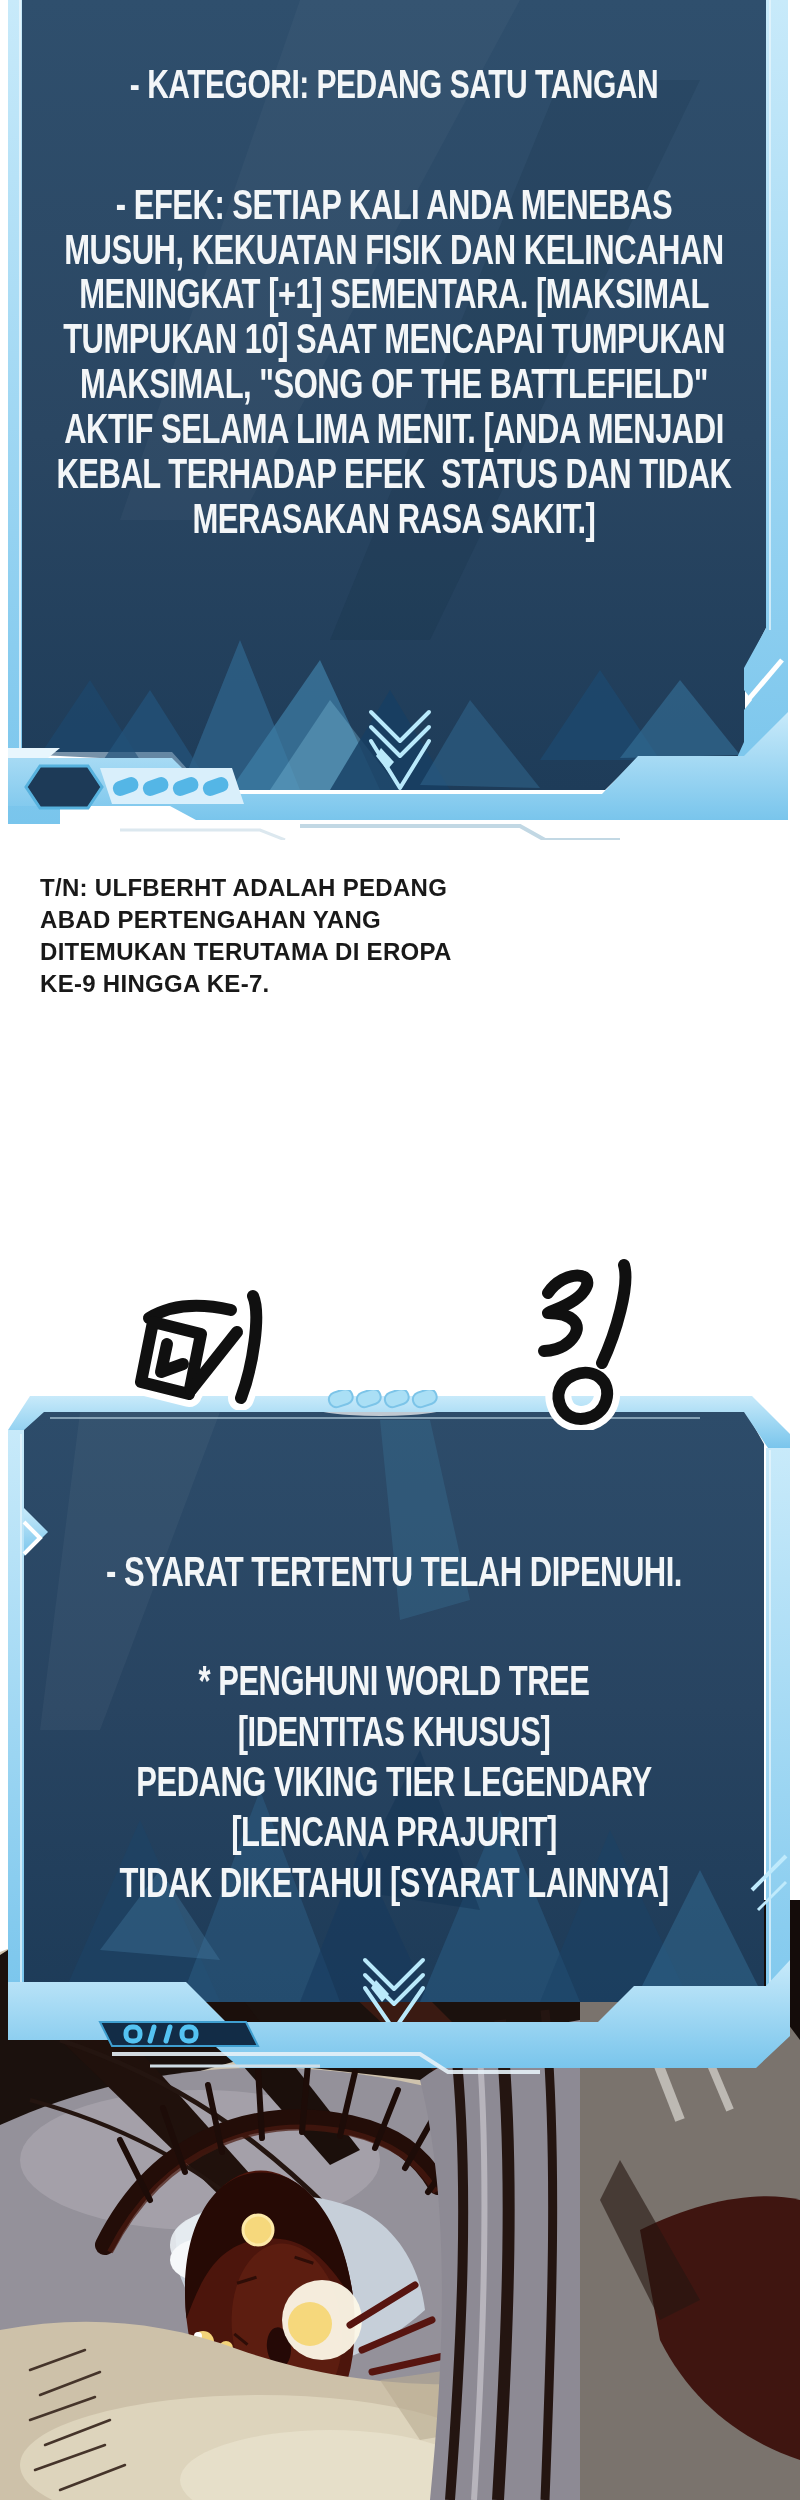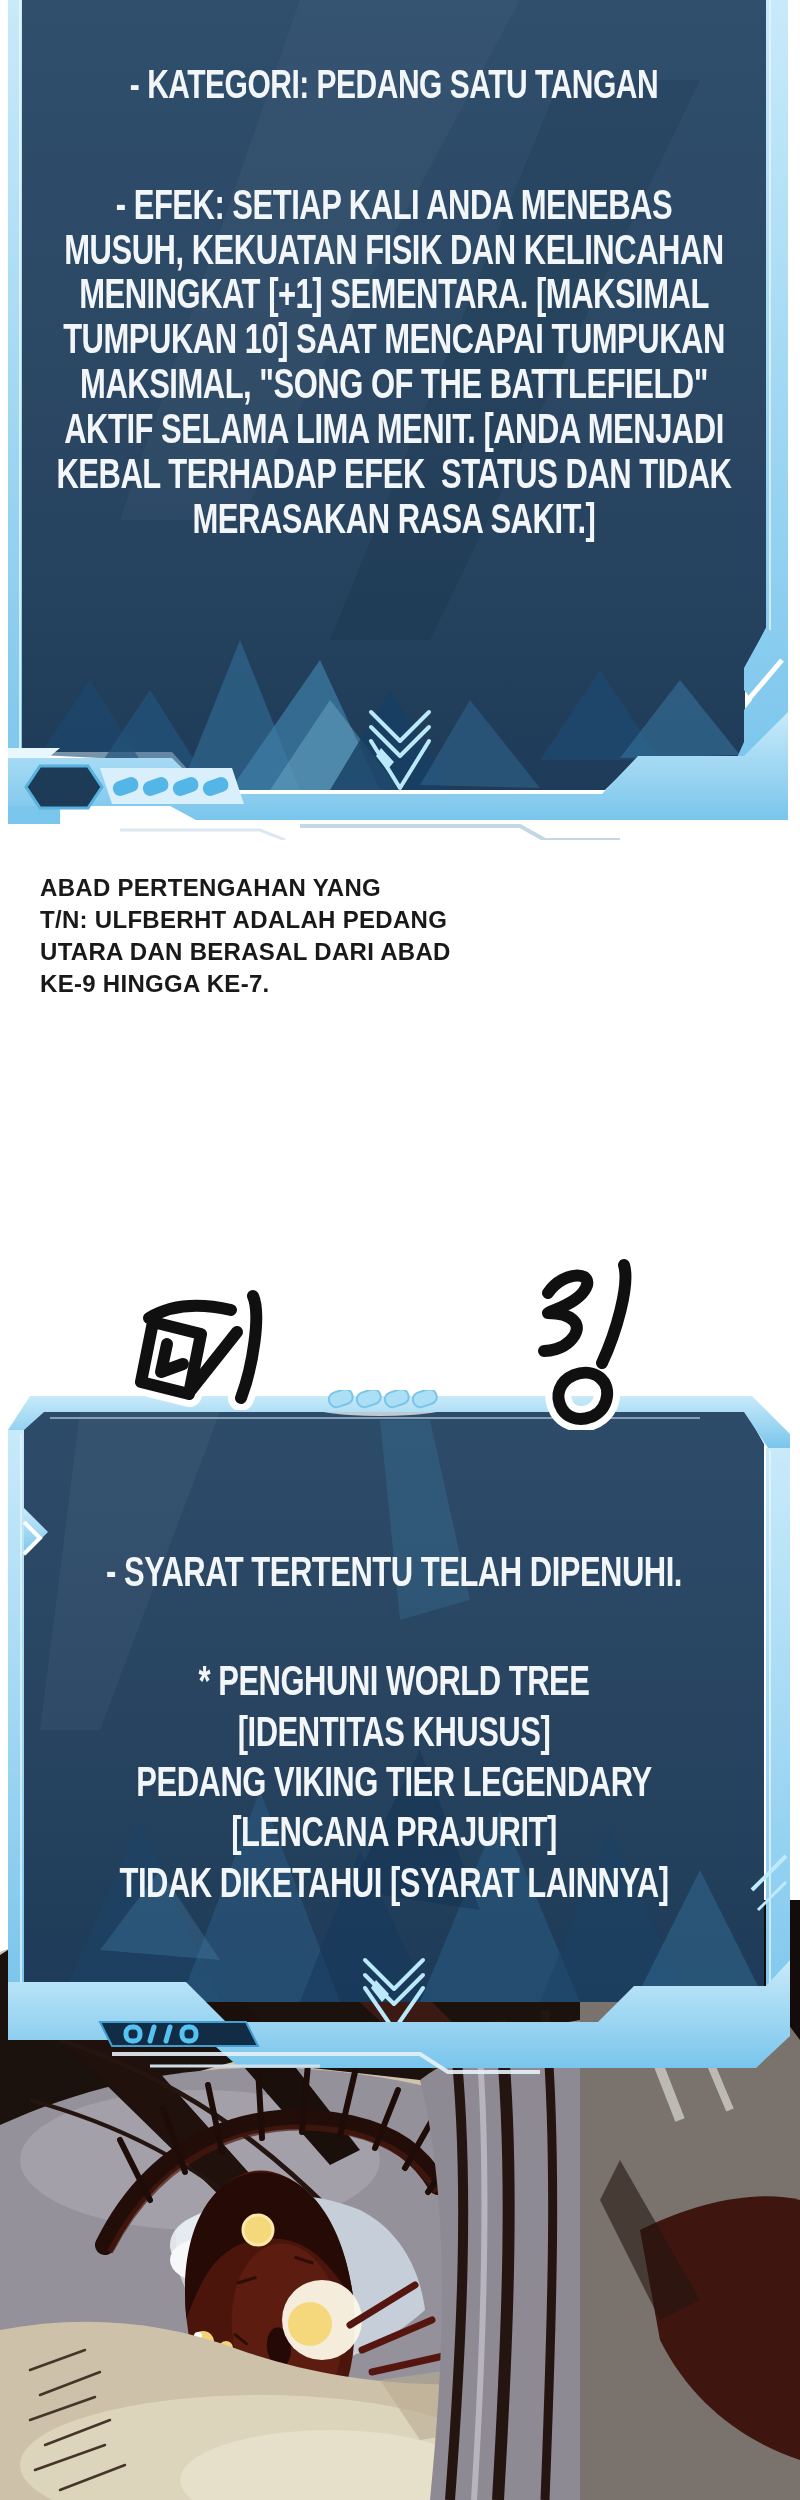--- a/index.html
+++ b/index.html
@@ -195,23 +195,23 @@
       <div class="pt-line">MENINGKAT [+1] SEMENTARA. [MAKSIMAL</div>
       <div class="pt-line">TUMPUKAN 10] SAAT MENCAPAI TUMPUKAN</div>
       <div class="pt-line">MAKSIMAL, "SONG OF THE BATTLEFIELD"</div>
       <div class="pt-line">AKTIF SELAMA LIMA MENIT. [ANDA MENJADI</div>
       <div class="pt-line">KEBAL TERHADAP EFEK  STATUS DAN TIDAK</div>
       <div class="pt-line">MERASAKAN RASA SAKIT.]</div>
     </div>
   </div>
 
   <div class="tn">
+    <div>T/N: ULFBERHT ADALAH PEDANG</div>
     <div>ABAD PERTENGAHAN YANG</div>
-    <div>T/N: ULFBERHT ADALAH PEDANG</div>
-    <div>UTARA DAN BERASAL DARI ABAD</div>
+    <div>DITEMUKAN TERUTAMA DI EROPA</div>
     <div>KE-9 HINGGA KE-7.</div>
   </div>
 
   <div class="abs sfx-layer" style="left:135px;top:1280px;">
     <svg width="160" height="130" viewBox="0 0 160 130">
       <g fill="none" stroke="#ffffff" stroke-width="26" stroke-linecap="round" stroke-linejoin="round">
         <path d="M14,38 C40,22 70,24 96,30"></path>
         <path d="M18,42 L6,102 L54,114 L66,54 Z"></path>
         <path d="M56,110 L102,52"></path>
         <path d="M118,16 C126,34 118,86 106,118"></path>

